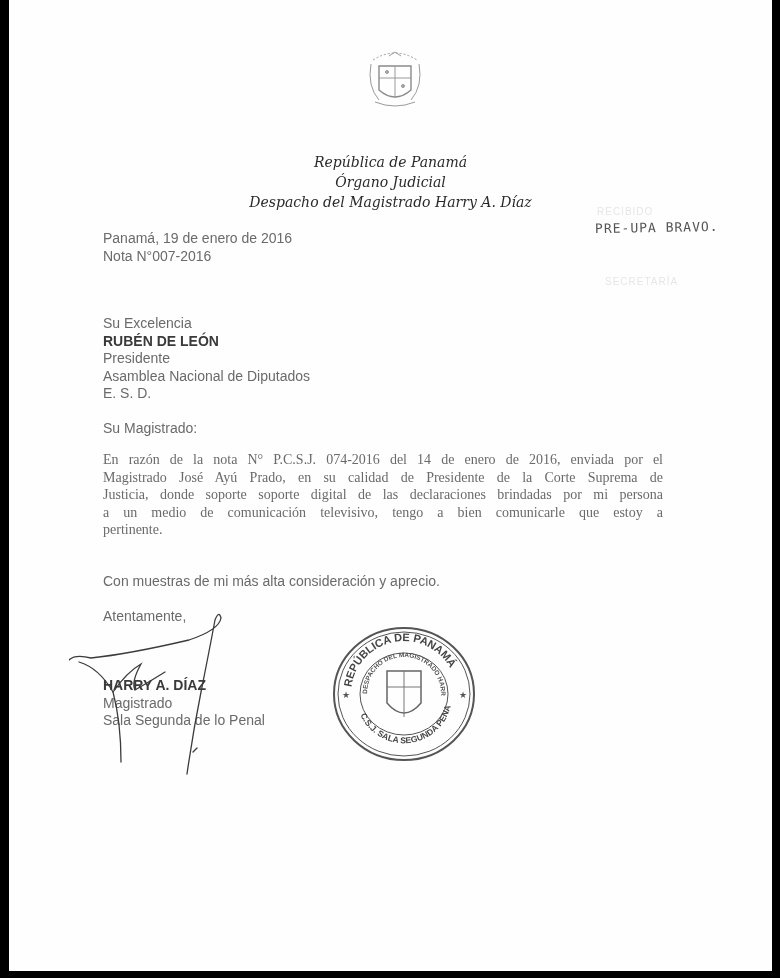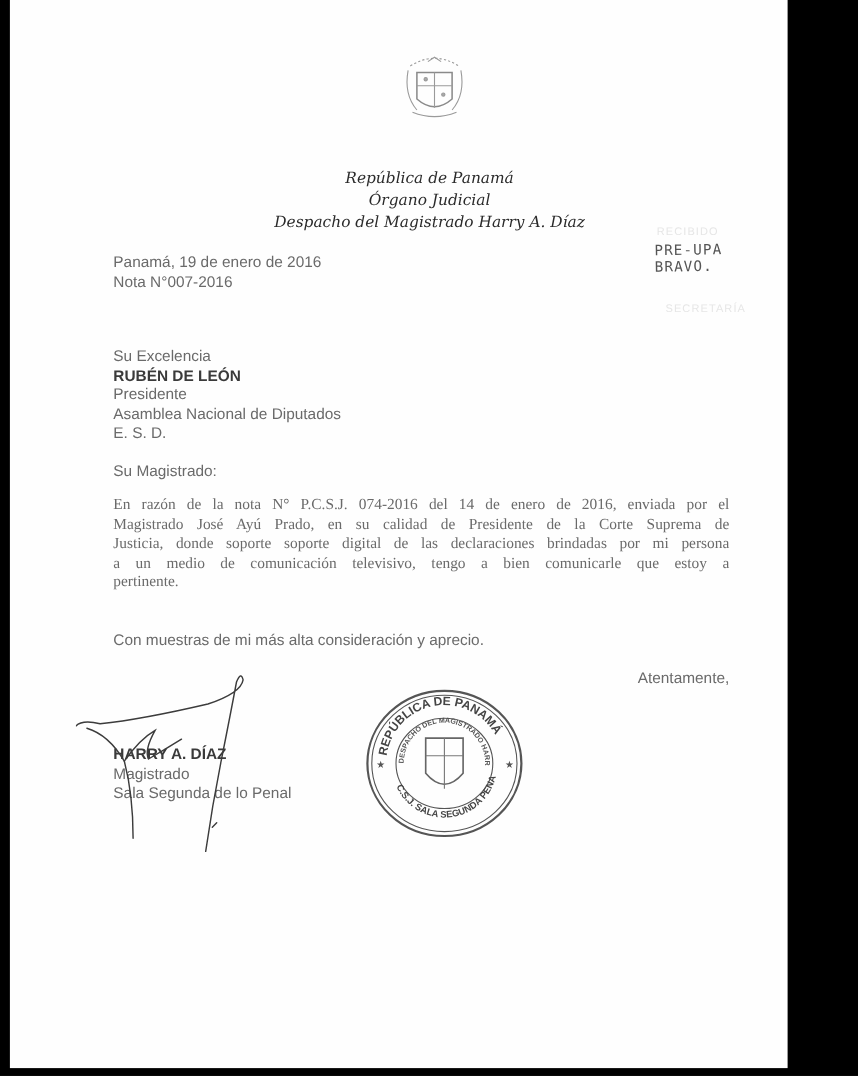--- a/index.html
+++ b/index.html
@@ -11,21 +11,21 @@
       width: 780px;
       height: 978px;
       position: relative;
       overflow: hidden;
       font-family: "Liberation Sans", sans-serif;
     }
     .page {
       position: absolute;
       left: 9px;
       top: 0;
-      width: 707px;
+      width: 763px;
       height: 971px;
       background: #fefefe;
       overflow: hidden;
     }
     .emblem {
       position: absolute;
       left: 356px;
       top: 46px;
       width: 60px;
       height: 64px;
@@ -58,21 +58,21 @@
     .salutation { top: 420px; }
     .paragraph {
       top: 451px;
       text-align: justify;
       text-align-last: justify;
       font-family: Liberation Serif, serif;
     }
     .paragraph .line { text-align: justify; text-align-last: justify; }
     .paragraph .line.last { text-align-last: left; }
     .closing { top: 573px; }
-    .signoff { top: 608px; text-align: right; }
+    .signoff { top: 608px; }
     .signer { top: 677px; }
     .signer .name { color: #3a3a3a; font-weight: bold; }
     .handwritten {
       position: absolute;
       left: 586px;
       top: 220px;
       font-family: "DejaVu Sans Mono", monospace;
       font-size: 13px;
       color: #555;
       letter-spacing: 1px;

